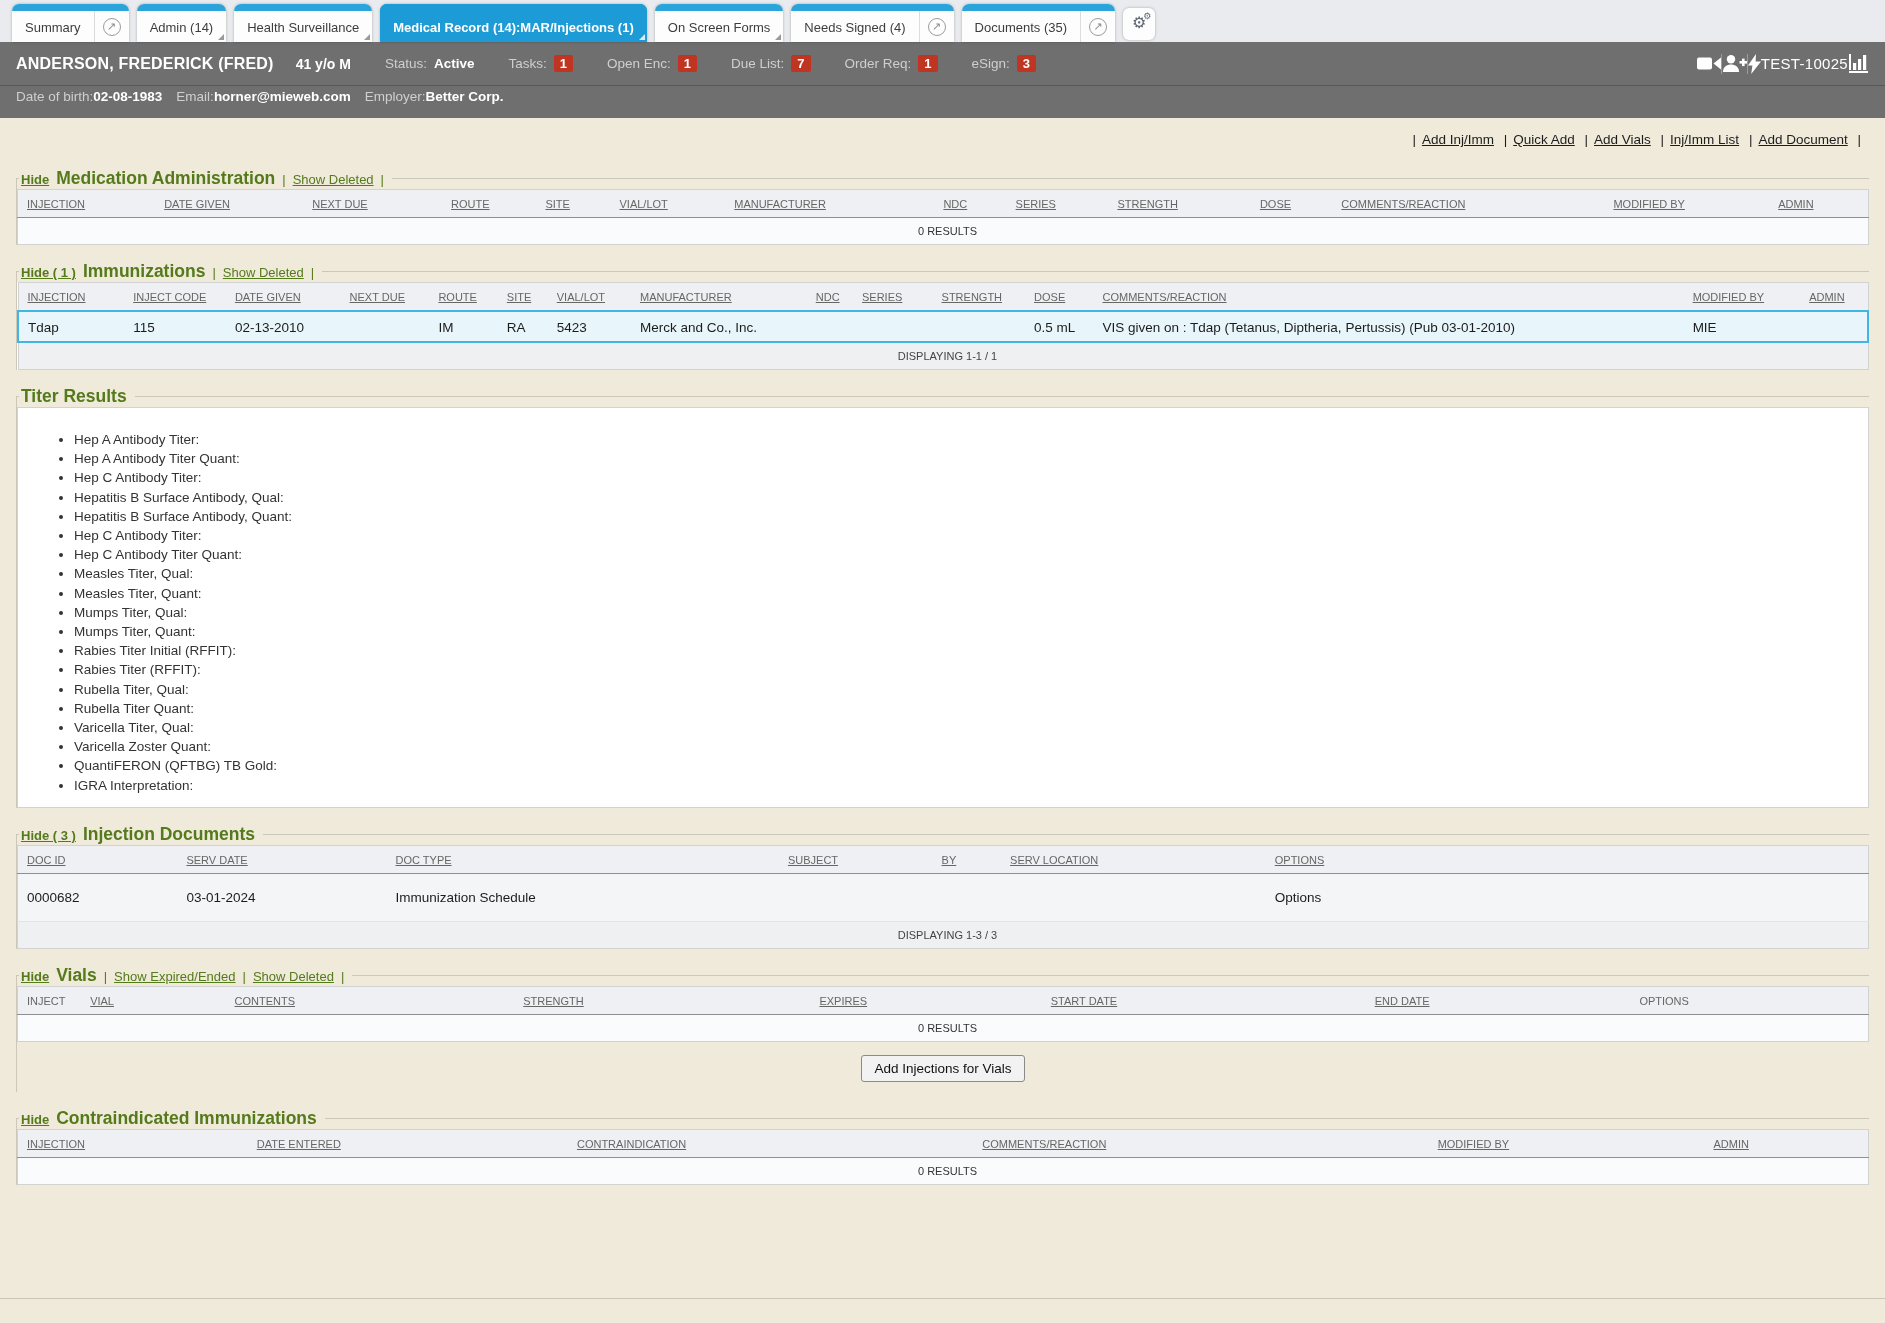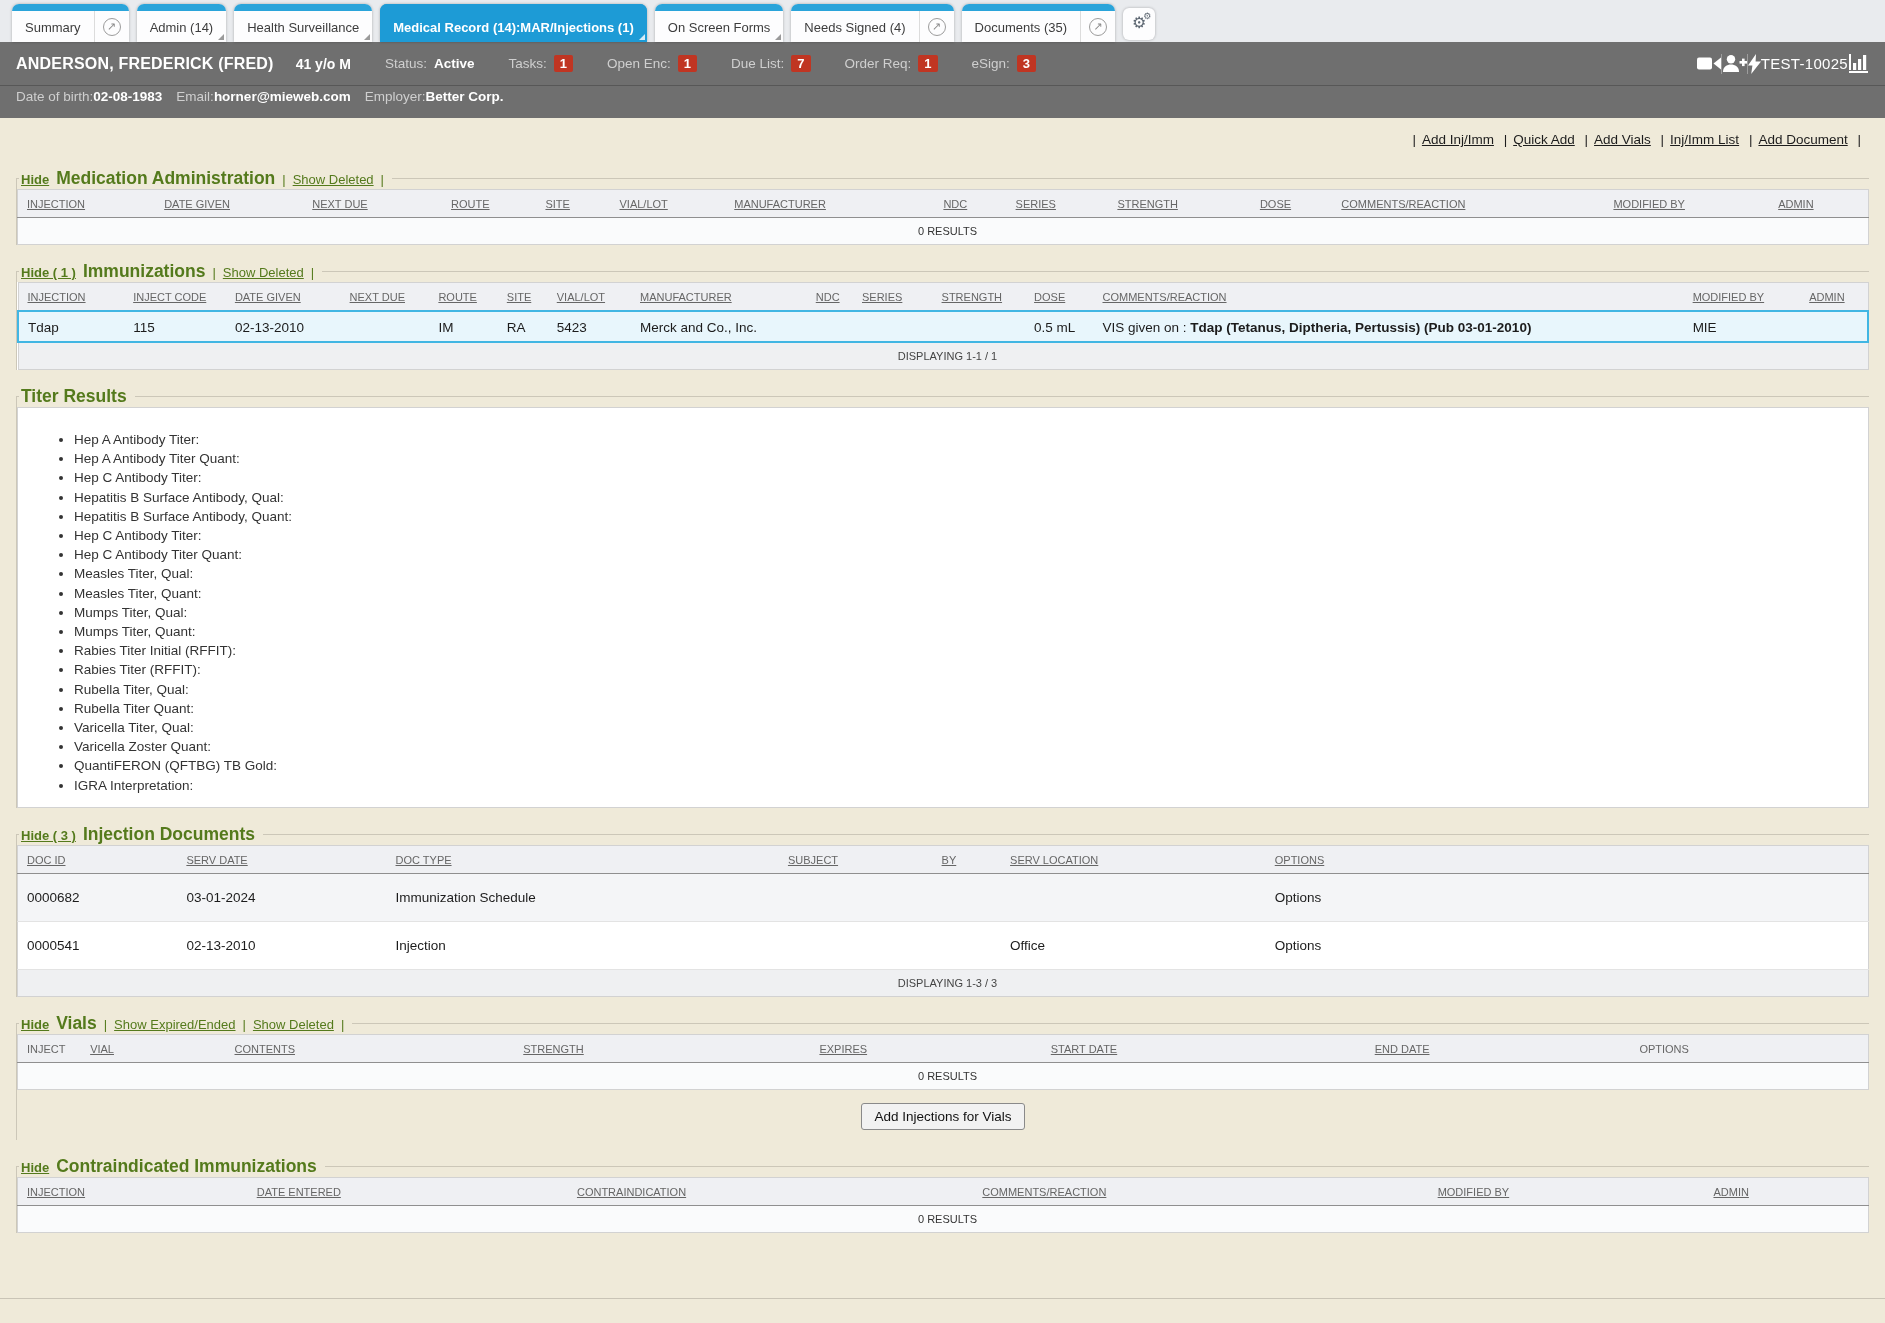--- a/index.html
+++ b/index.html
@@ -73,21 +73,21 @@
   table.grid td:first-child { padding-left:9px; }
   tr.empty-row td, tr.paging-row td { text-align:center; font-size:11px; color:#333; padding:7px 0; }
   tr.empty-row td { background:#fafbfc; }
   tr.paging-row td { background:#eff0f2; border-top:1px solid #d8d8d8; color:#444; }
   tr.hl td { background:#e8f6fc; border-top:2px solid #41b6e3; border-bottom:2px solid #41b6e3; padding-top:8px; }
   tr.hl td:first-child { border-left:2px solid #41b6e3; }
   tr.hl td:last-child { border-right:2px solid #41b6e3; }
   tr.doc-row td { height:48px; border-bottom:1px solid #e3e3e3; }
   tr.doc-row.alt td { background:#f4f5f7; }
   .opt-link { cursor:pointer; }
-  td .bold { font-weight:bold;text-align:right; }
+  td .bold { font-weight:normal;text-align:right; }
 
   
   .titer-box { background:#fff; border:1px solid #d2d2d2; min-height:392px; padding:22px 0 12px; }
   .titer-box ul { margin-left:56px; }
   .titer-box li { font-size:13.5px; color:#333; line-height:19.2px; }
 
   
   .btn-row { text-align:center; padding:13px 0 10px; }
   .std-btn { font-family:"Liberation Sans",sans-serif; font-size:13.5px; color:#111; background:#f2f2f2;
         border:1px solid #8a8a8a; border-radius:3px; padding:5px 12px; cursor:pointer; }
@@ -396,29 +396,20 @@
       </tr>
       <tr class="doc-row alt">
         <td>0000682</td>
         <td>03-01-2024</td>
         <td>Immunization Schedule</td>
         <td></td>
         <td></td>
         <td></td>
         <td><span class="opt-link">Options</span></td>
       </tr>
-      <tr class="doc-row">
-        <td>0000541</td>
-        <td>02-13-2010</td>
-        <td>Injection</td>
-        <td></td>
-        <td></td>
-        <td>Office</td>
-        <td><span class="opt-link">Options</span></td>
-      </tr>
       <tr class="paging-row">
         <td colspan="7">DISPLAYING 1-3 / 3</td>
       </tr>
     </tbody>
       </table>
   </fieldset>
 
   <fieldset class="section">
     <legend>
       <a class="sec-link">Hide</a>

